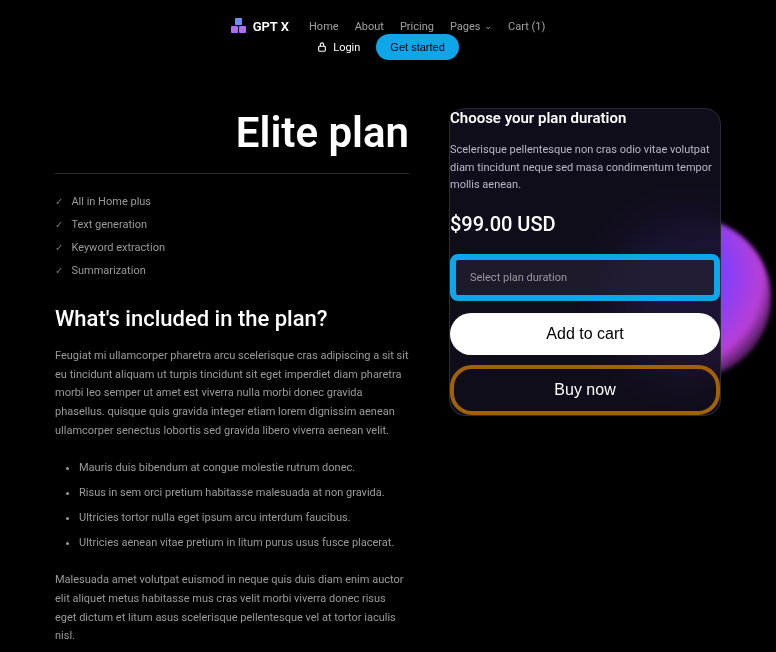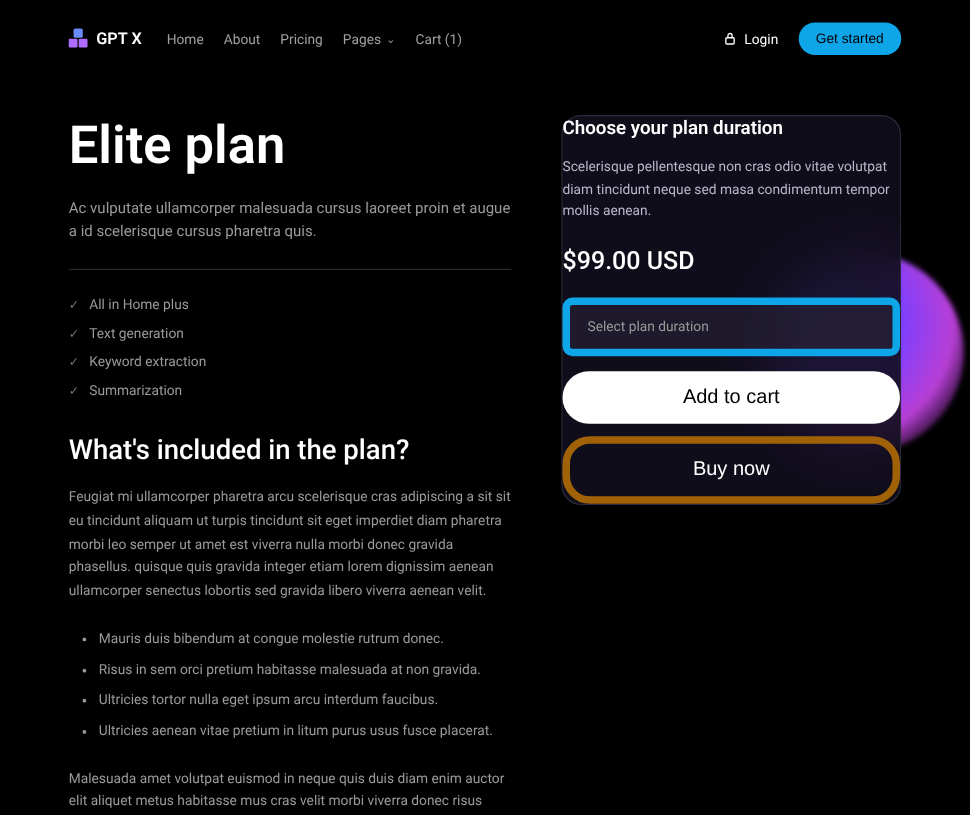--- a/index.html
+++ b/index.html
@@ -13,20 +13,21 @@
       font-family: -apple-system, BlinkMacSystemFont, "Segoe UI", Roboto, sans-serif;
       width: 776px;
       height: 652px;
       overflow: hidden;
     }
     .header {
       display: flex;
       align-items: center;
       justify-content: space-between;
       padding: 18px 55px;
+      flex-direction: column;
     }
     .header-left {
       display: flex;
       align-items: center;
       gap: 20px;
     }
     .logo {
       display: flex;
       align-items: center;
       gap: 6px;
@@ -105,20 +106,21 @@
       position: relative;
     }
     .left {
       flex: 1;
       max-width: 380px;
     }
     h1 {
       font-size: 42px;
       font-weight: 600;
       margin-bottom: 16px;
+      text-align: right;
     }
     .subtitle {
       color: #9a9a9a;
       font-size: 12px;
       line-height: 1.6;
       margin-bottom: 20px;
     }
     .divider {
       border: none;
       border-top: 1px solid #2a2a2a;
@@ -225,21 +227,21 @@
       cursor: pointer;
       margin-bottom: 10px;
       border: none;
     }
     .btn-primary {
       background: #ffffff;
       color: #000000;
     }
     .btn-secondary {
       background: transparent;
-      border: 6px solid #a16207;
+      border: 4px solid #a16207;
       color: #ffffff;
       margin-bottom: 0;
     }
   </style>
 </head>
 <body>
 
 <header class="header">
   <div class="header-left">
     <div class="logo">
@@ -267,21 +269,20 @@
       </span>
       <span>Login</span>
     </div>
     <button class="get-started">Get started</button>
   </div>
 </header>
 
 <div class="main">
   <div class="left">
     <h1>Elite plan</h1>
-    <p class="subtitle">Ac vulputate ullamcorper malesuada cursus laoreet proin et augue a id scelerisque cursus pharetra quis.</p>
     <hr class="divider">
     <ul class="feature-list">
       <li>
           <span class="check">✓</span>
           <span>All in Home plus</span>
         </li>
       <li>
           <span class="check">✓</span>
           <span>Text generation</span>
         </li>

